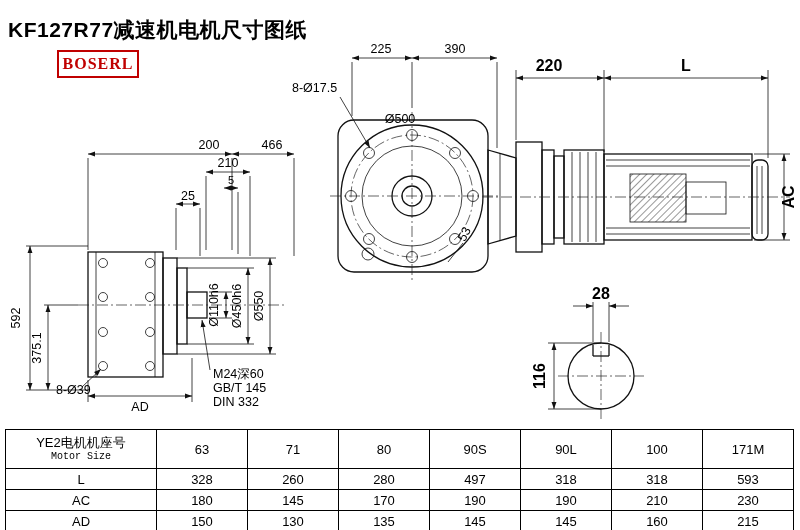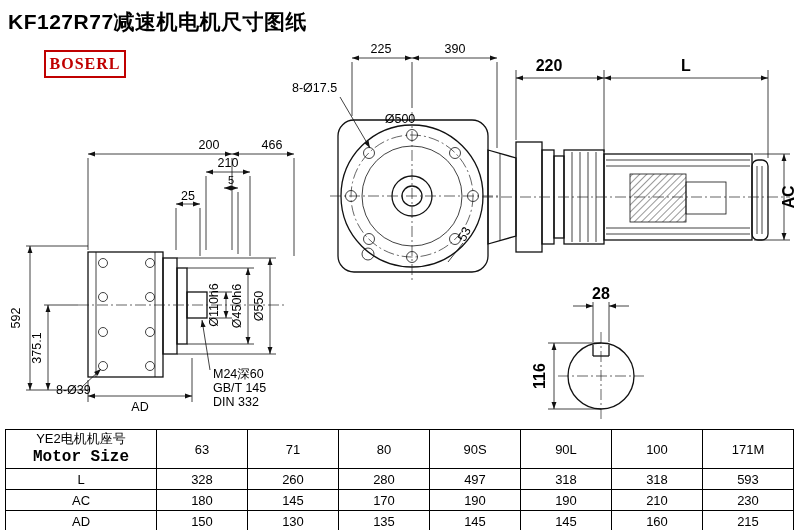--- a/index.html
+++ b/index.html
@@ -1,44 +1,44 @@
 <!DOCTYPE html>
 <html><head>
 <meta charset="utf-8">
 <style>
   html,body{margin:0;padding:0;}
   body{
     width:800px;height:530px;background:#ffffff;position:relative;overflow:hidden;
     font-family:"Liberation Sans", sans-serif;color:#000;
   }
   .page-title{
-    position:absolute;left:8px;top:8px;font-size:21px;font-weight:bold;
+    position:absolute;left:8px;top:16px;font-size:21px;font-weight:bold;
     font-family:"Liberation Sans", sans-serif;letter-spacing:0.5px;
   }
   .brand-box{
-    position:absolute;left:44px;top:50px;width:78px;height:24px;
+    position:absolute;left:57px;top:50px;width:78px;height:24px;
     border:2px solid #c00000;color:#c00000;display:flex;align-items:center;justify-content:center;
     font-family:"Liberation Serif", serif;font-weight:bold;font-size:16px;letter-spacing:1px;
   }
   svg.drawing{position:absolute;left:0;top:30px;}
   .p{fill:none;stroke:#111;stroke-width:1.3;}
   .t{fill:none;stroke:#111;stroke-width:0.8;}
   .d{fill:none;stroke:#111;stroke-width:0.8;}
   .cl{fill:none;stroke:#222;stroke-width:0.7;stroke-dasharray:11 3 2 3;}
   text.lbl{font-family:"Liberation Sans", sans-serif;font-size:12.5px;fill:#000;}
   text.big{font-size:16px;font-weight:bold;}
   text.sm{font-size:11px;}
   table.spec{
     position:absolute;left:5px;top:429px;width:789px;border-collapse:collapse;
     table-layout:fixed;font-size:13px;
   }
   table.spec td{border:1px solid #000;text-align:center;vertical-align:middle;padding:0;height:20px;}
   table.spec td.c0{width:150px;}
   table.spec tr.hdr td{height:38px;}
-  .mono{font-family:"Liberation Mono", monospace;font-size:16px;font-weight:bold;}
+  .mono{font-family:"Liberation Mono", monospace;font-size:10px;}
   .hline{line-height:1.25;}
 </style>
 </head>
 <body>
 
 <div class="page-title">KF127R77减速机电机尺寸图纸</div>
 <div class="brand-box">BOSERL</div>
 
 <svg class="drawing" width="800" height="400" viewBox="0 30 800 400" xmlns="http://www.w3.org/2000/svg">
   <defs>

